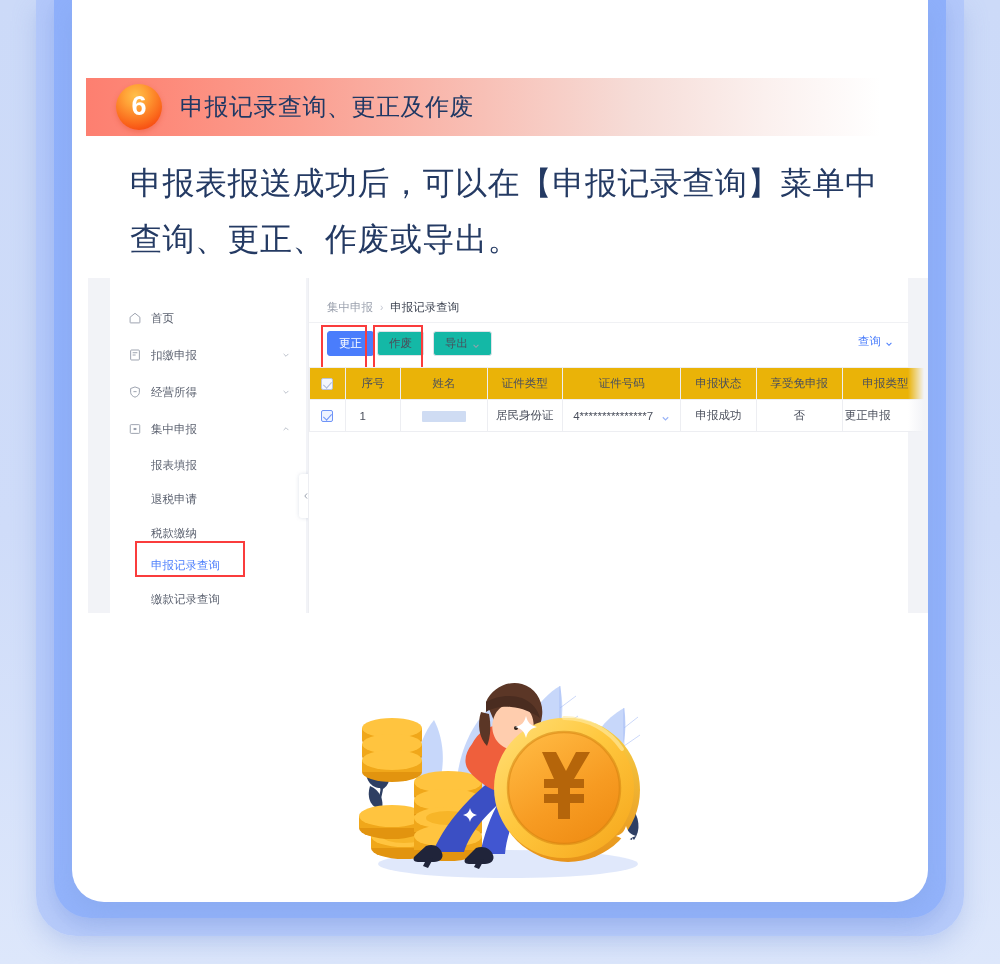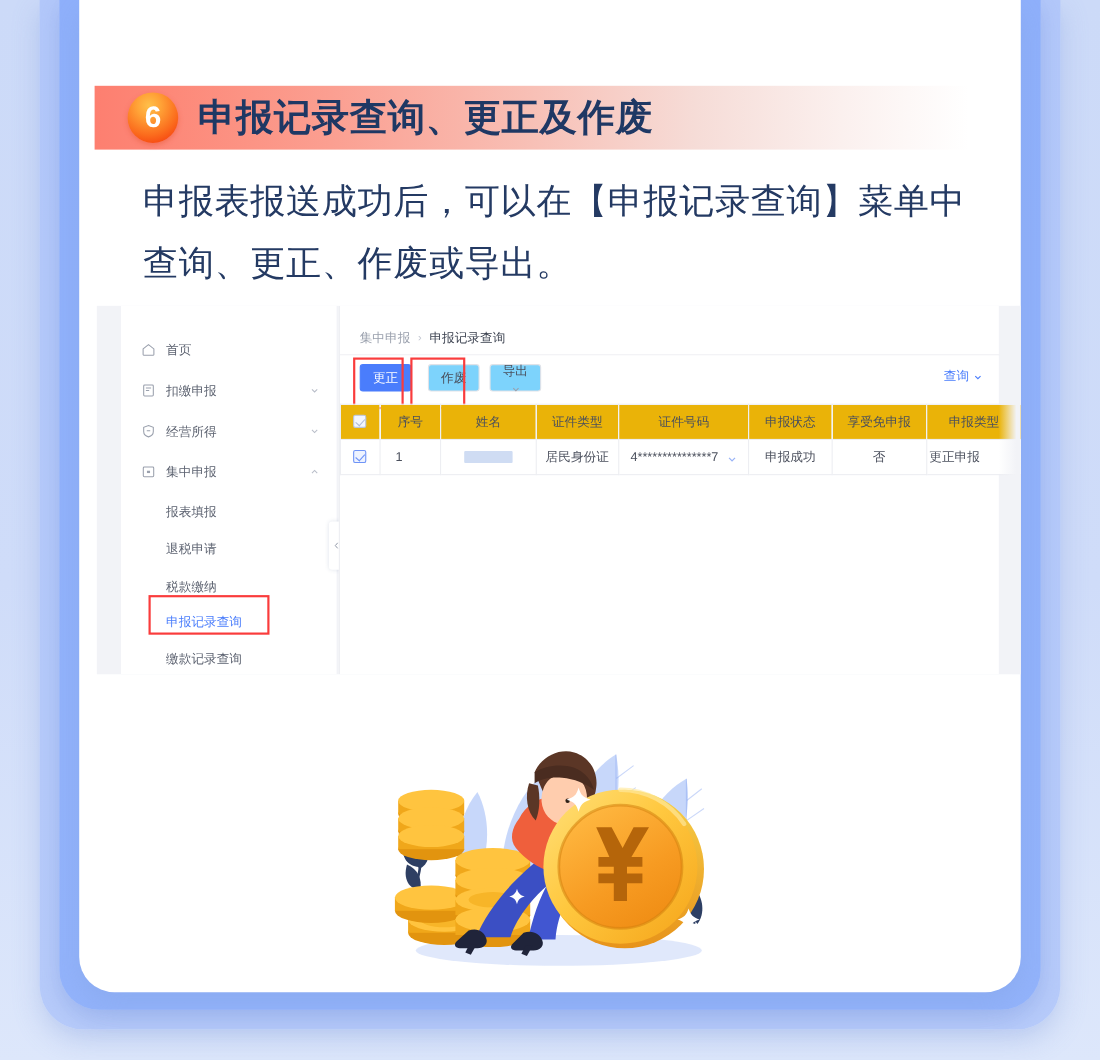--- a/index.html
+++ b/index.html
@@ -50,21 +50,21 @@
     background: radial-gradient(circle at 42% 26%, #ffc04a 0%, #ffa337 25%, #fb6c1d 62%, #f32d08 100%);
     box-shadow: 0 2px 5px rgba(220,70,30,.35);
     color: #fff; font-size: 27px; font-weight: bold;
     display: flex; align-items: center; justify-content: center;
     font-family: "Liberation Sans", sans-serif;
     padding-bottom: 2px;
   }
   .banner-title {
     position: absolute; left: 94px; top: 8px; height: 42px;
     display: flex; align-items: center;
-    font-size: 34px; font-weight: bold; color: #1f3864;
+    font-size: 24px; font-weight: normal; color: #1f3864;
     letter-spacing: .5px;
     white-space: nowrap;
   }
 
   
   .para {
     position: absolute; left: 58px; top: 156px; width: 770px;
     font-size: 32px; line-height: 1.74; color: #243a63;
     letter-spacing: .5px;
   }
@@ -127,21 +127,21 @@
     position: absolute; left: 0; top: 44px; width: 600px; height: 1px; background: #f0f1f4;
   }
 
   .toolbar { position: absolute; left: 0; top: 45px; width: 600px; height: 44px; }
   .btn {
     position: absolute; height: 25px; border-radius: 3px;
     display: flex; align-items: center; justify-content: center; gap: 4px;
     font-size: 11.5px; white-space: nowrap; padding: 0 11px;
   }
   .btn.primary { background: #4a7dfc; color: #fff; border: 1px solid #4a7dfc; }
-  .btn.ghost { background: #7dd3fc; color: #4a4f5c; border: 1px solid #dfe2e8; margin-left: 12px; }
+  .btn.ghost { background: #14b8a6; color: #4a4f5c; border: 1px solid #dfe2e8; }
   .btn .cv { width: 8px; height: 8px; color: #9aa0ad; }
   .query-link {
     position: absolute; right: 16px; top: 11px;
     font-size: 11.5px; color: #4a7dfc;
     display: flex; align-items: center; gap: 4px;
   }
   .query-link .cv { width: 8px; height: 8px; color: #4a7dfc; }
 
   table.grid {
     position: absolute; left: 0; top: 89px; width: 620px;
@@ -290,21 +290,21 @@
       </div>
       <div class="crumb-rule"></div>
 
       <div class="toolbar">
         <div class="btn primary" style="left:18px; top:8px;">
           <span>更正</span>
         </div>
         <div class="btn ghost" style="left:68px; top:8px;">
           <span>作废</span>
         </div>
-        <div class="btn ghost" style="left:124px; top:8px;flex-direction:column;">
+        <div class="btn ghost" style="left:124px; top:8px;">
           <span>导出</span>
           <span class="cv">
             <svg viewBox="0 0 10 10" fill="none" stroke="currentColor" stroke-width="1.3">
                 <path d="M2 3.6 5 6.6l3-3"></path>
               </svg>
           </span>
         </div>
 
         <div class="query-link">
           <span>查询</span>

